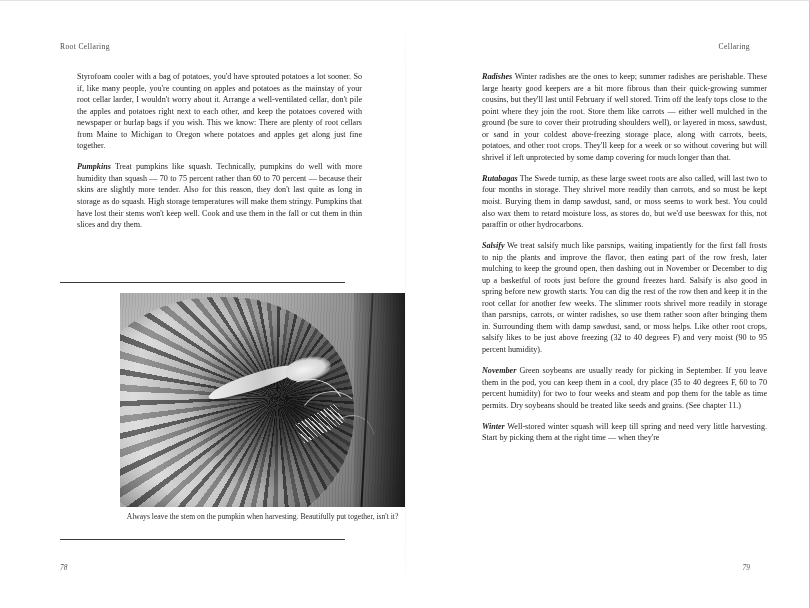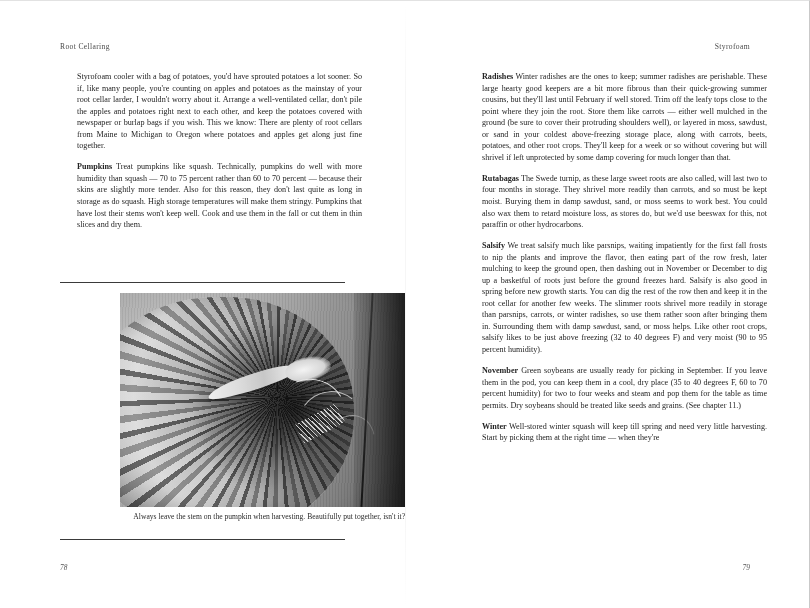--- a/index.html
+++ b/index.html
@@ -69,20 +69,21 @@
   .col-right { left: 60px; }
 
   p.para {
     margin: 0 0 9.5px 0;
     text-indent: 0;
   }
   p.para.tight { margin-bottom: 0; }
 
   .term {
     font-weight: bold;
+    font-style: italic;
   }
 
   
   .figure {
     position: absolute;
     left: 60px;
     width: 285px;
   }
   .rule {
     height: 1px;
@@ -103,21 +104,21 @@
   }
 
   .caption {
     position: absolute;
     top: 511px;
     left: 60px;
     width: 285px;
     font-size: 7.6px;
     line-height: 10.3px;
     color: #2b2b2b;
-    text-align: right;
+    text-align: center;
   }
 
   .folio {
     position: absolute;
     top: 562px;
     font-size: 7.4px;
     color: #545454;
     font-style: italic;
   }
   .folio-left  { left: 60px; }
@@ -268,21 +269,21 @@
       <div class="caption">Always leave the stem on the pumpkin when harvesting. Beautifully put together, isn't it?</div>
 
       <div class="rule bottom"></div>
     </div>
 
     <div class="folio folio-left">78</div>
   </div>
 
   <div class="page page-right">
 
-    <div class="running-head rh-right">Styrofoam</div>
+    <div class="running-head rh-right">Cellaring</div>
 
     <div class="col col-right">
 
       <p class="para"><span class="term">Radishes</span> <span>Winter radishes are the ones to keep; summer radishes are perishable. These large hearty good keepers are a bit more fibrous than their quick-growing summer cousins, but they'll last until February if well stored. Trim off the leafy tops close to the point where they join the root. Store them like carrots — either well mulched in the ground (be sure to cover their protruding shoulders well), or layered in moss, sawdust, or sand in your coldest above-freezing storage place, along with carrots, beets, potatoes, and other root crops. They'll keep for a week or so without covering but will shrivel if left unprotected by some damp covering for much longer than that.</span></p>
 
       <p class="para"><span class="term">Rutabagas</span> <span>The Swede turnip, as these large sweet roots are also called, will last two to four months in storage. They shrivel more readily than carrots, and so must be kept moist. Burying them in damp sawdust, sand, or moss seems to work best. You could also wax them to retard moisture loss, as stores do, but we'd use beeswax for this, not paraffin or other hydrocarbons.</span></p>
 
       <p class="para"><span class="term">Salsify</span> <span>We treat salsify much like parsnips, waiting impatiently for the first fall frosts to nip the plants and improve the flavor, then eating part of the row fresh, later mulching to keep the ground open, then dashing out in November or December to dig up a basketful of roots just before the ground freezes hard. Salsify is also good in spring before new growth starts. You can dig the rest of the row then and keep it in the root cellar for another few weeks. The slimmer roots shrivel more readily in storage than parsnips, carrots, or winter radishes, so use them rather soon after bringing them in. Surrounding them with damp sawdust, sand, or moss helps. Like other root crops, salsify likes to be just above freezing (32 to 40 degrees F) and very moist (90 to 95 percent humidity).</span></p>
 
 

